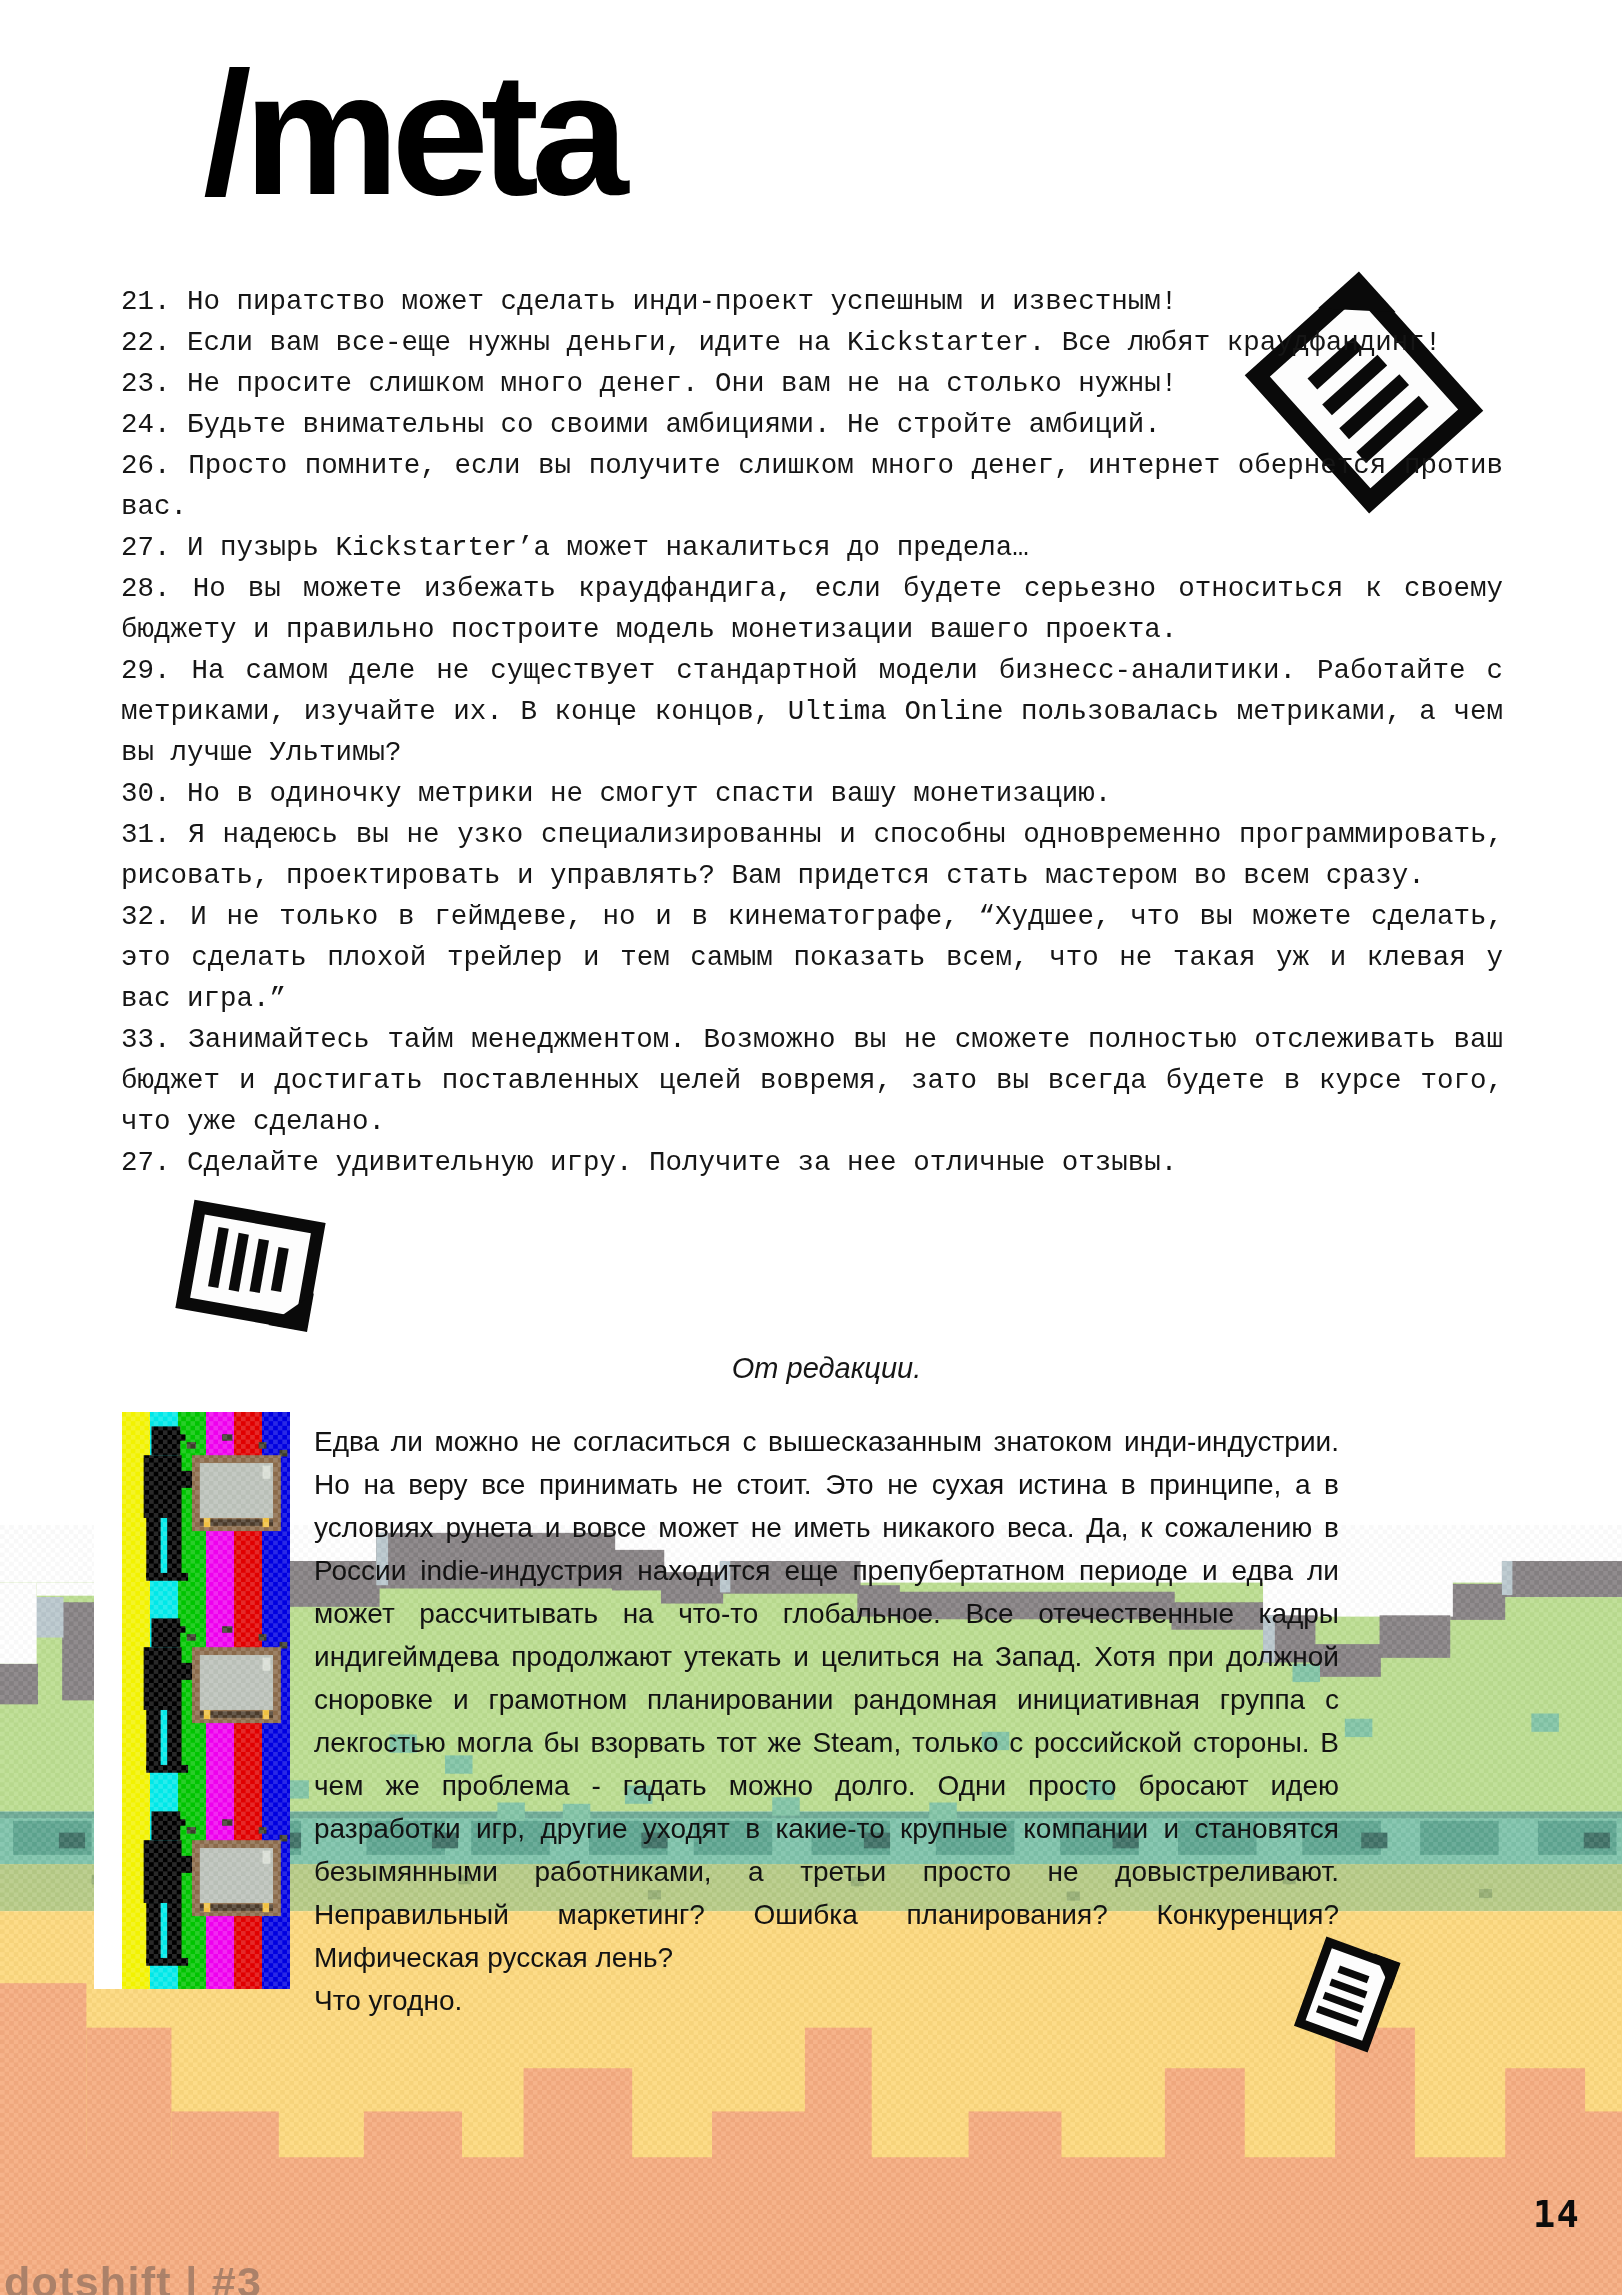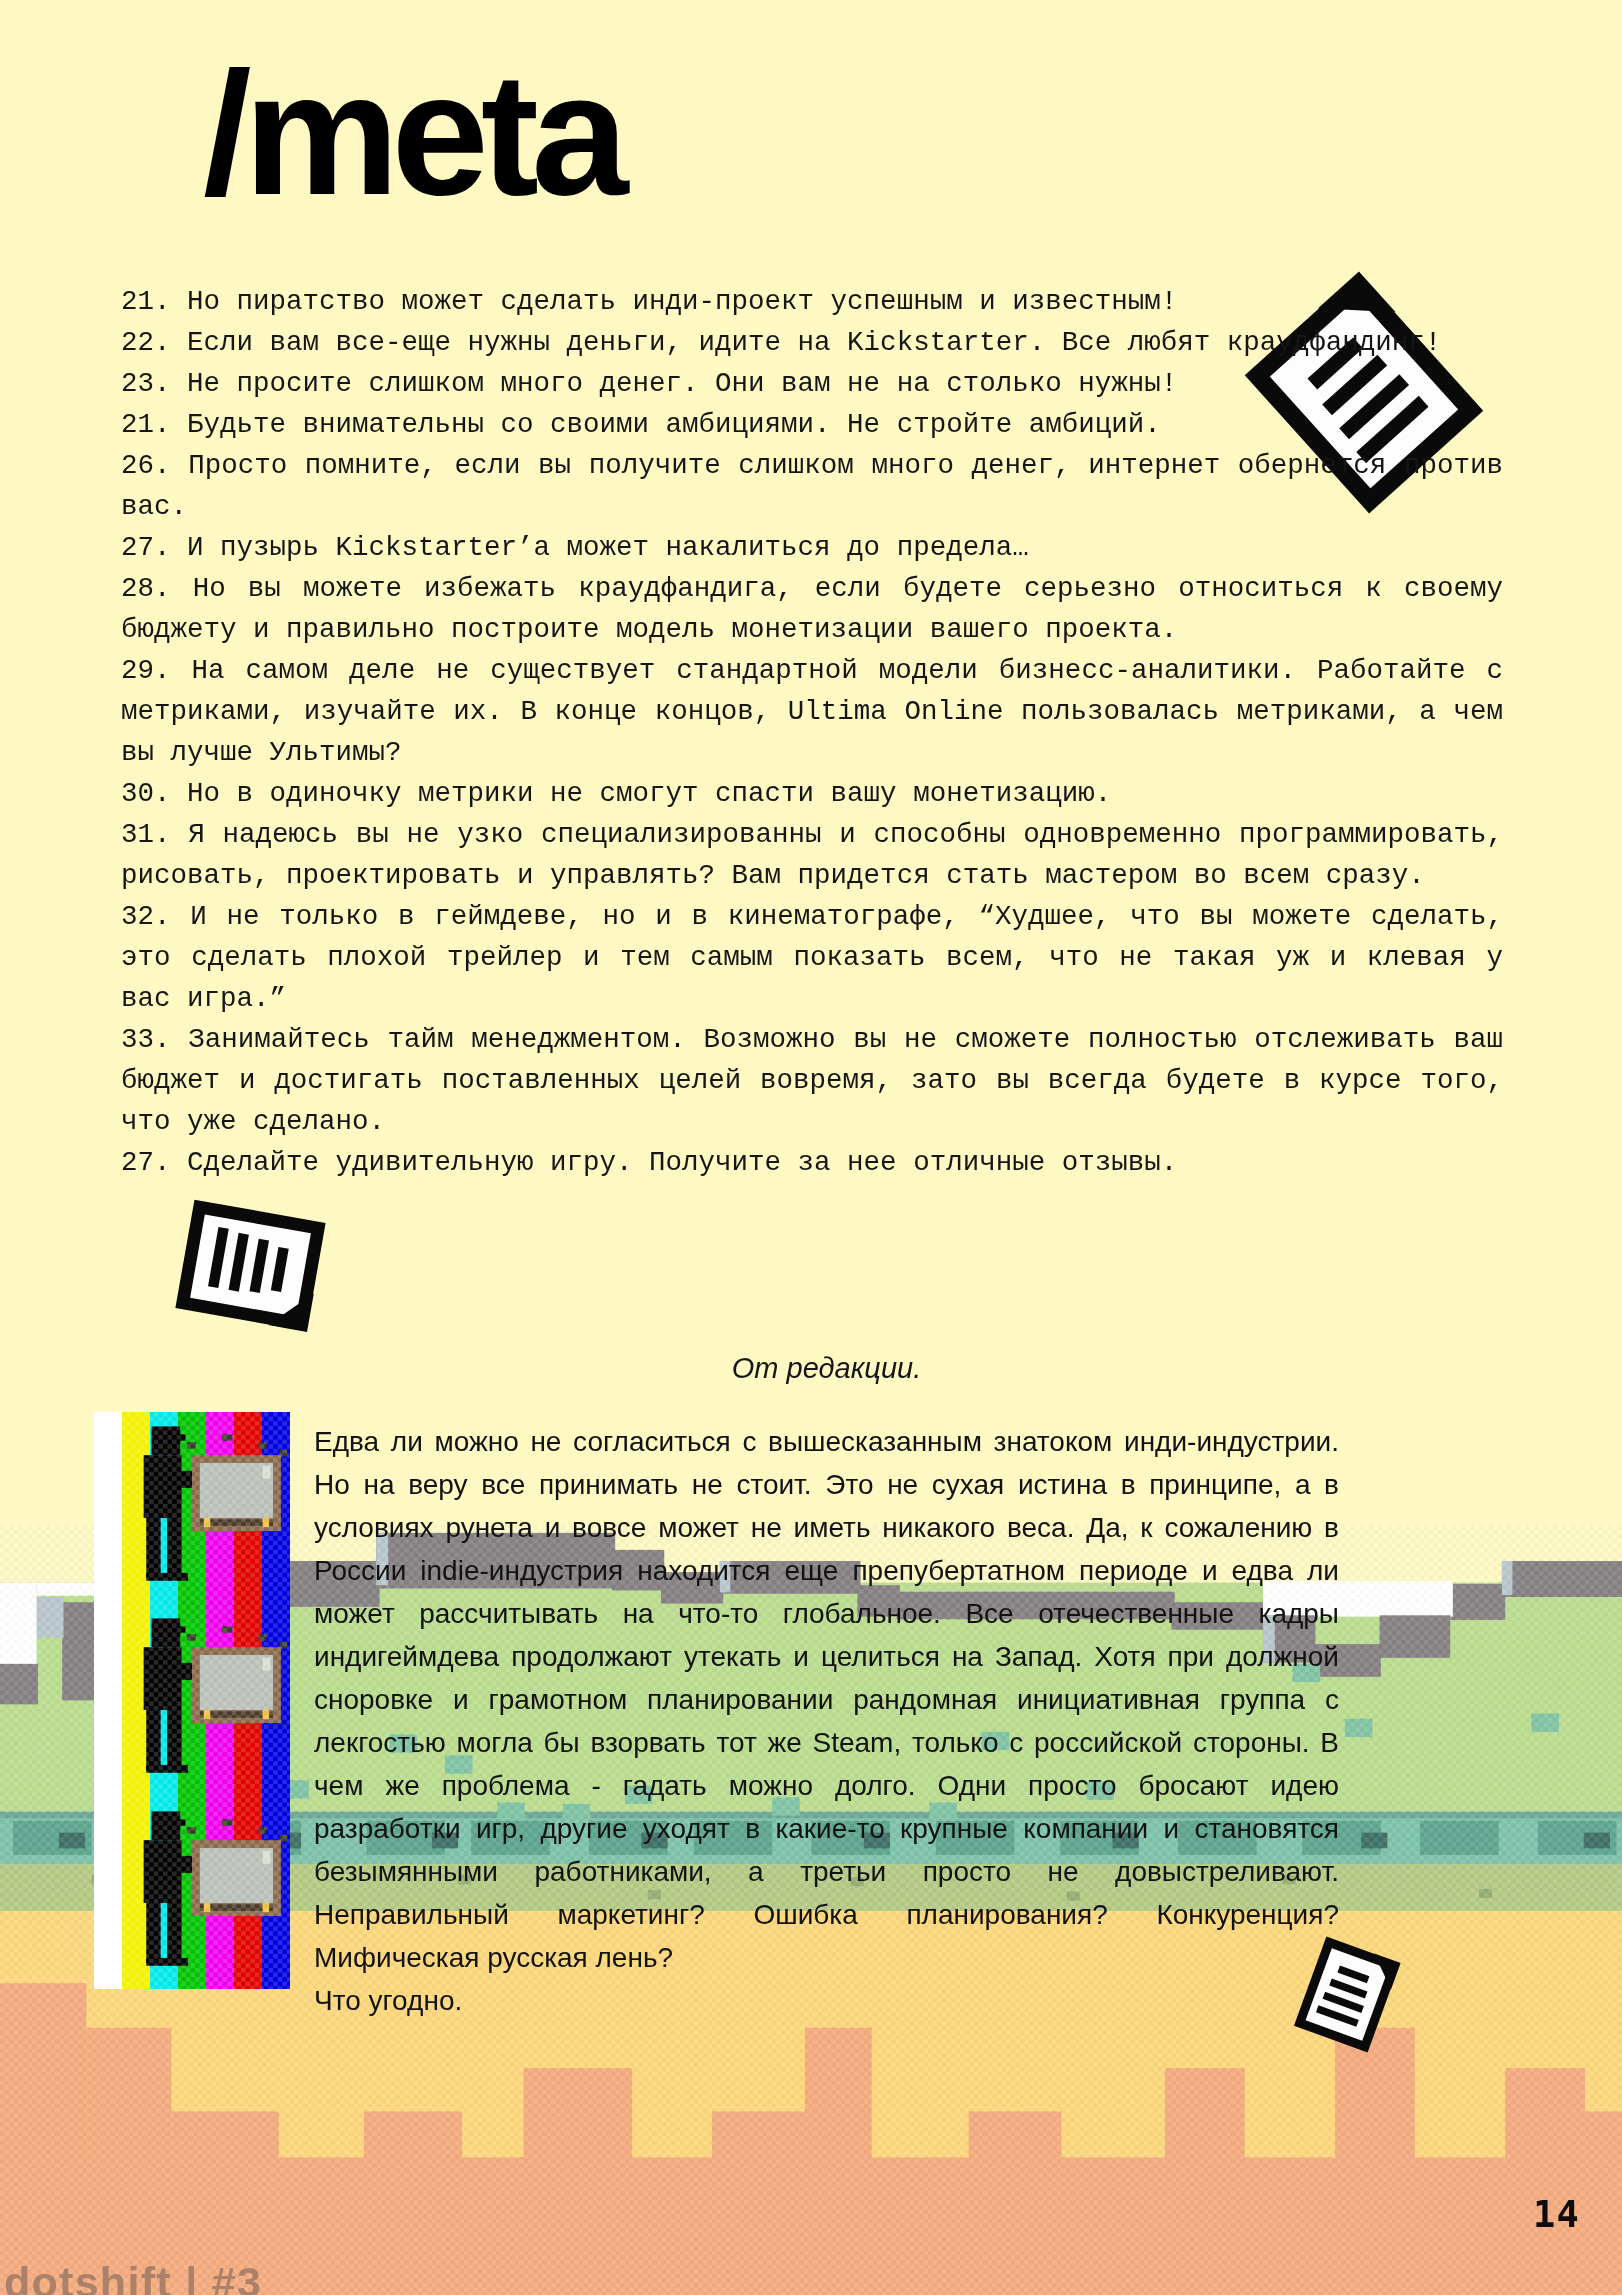--- a/index.html
+++ b/index.html
@@ -1,17 +1,17 @@
 <!DOCTYPE html>
 <html lang="ru" style="font-size:10.5px"><head>
 <meta charset="utf-8">
 <style>
   html,body{margin:0;padding:0;background:#9a9a9a;}
   .page{
-    position:relative;width:1623px;height:2295px;background:#fef9c3;
+    position:relative;width:1623px;height:2295px;background:#ffffff;
     overflow:hidden;margin:0 auto;
     font-family:"Liberation Sans",sans-serif;color:#111;
   }
   
   .title{
     position:absolute;left:203px;top:19.6px;z-index:4;
     font-size:175px;font-weight:bold;letter-spacing:-7.9px;line-height:1.3;
     color:#000;
   }
   
@@ -197,21 +197,21 @@
         <rect x="2300" y="830" width="122" height="140"></rect>
         <rect x="2422" y="896" width="58" height="74"></rect>
       </g>
     </svg>
   </div>
 
   <div class="tips">
       <p>21. Но пиратство может сделать инди-проект успешным и известным!</p>
       <p>22. Если вам все-еще нужны деньги, идите на Kickstarter. Все любят краудфандинг!</p>
       <p>23. Не просите слишком много денег. Они вам не на столько нужны!</p>
-      <p>21. Будьте внимательны со своими амбициями. Не стройте амбиций.</p>
+      <p>24. Будьте внимательны со своими амбициями. Не стройте амбиций.</p>
       <p>26. Просто помните, если вы получите слишком много денег, интернет обернется против вас.</p>
       <p>27. И пузырь Kickstarter’а может накалиться до предела…</p>
       <p>28. Но вы можете избежать краудфандига, если будете серьезно относиться к своему бюджету и правильно построите модель монетизации вашего проекта.</p>
       <p>29. На самом деле не существует стандартной модели бизнесс-аналитики. Работайте с метриками, изучайте их. В конце концов, Ultima Online пользовалась метриками, а чем вы лучше Ультимы?</p>
       <p>30. Но в одиночку метрики не смогут спасти вашу монетизацию.</p>
       <p>31. Я надеюсь вы не узко специализированны и способны одновременно программировать, рисовать, проектировать и управлять? Вам придется стать мастером во всем сразу.</p>
       <p>32. И не только в геймдеве, но и в кинематографе, “Худшее, что вы можете сделать, это сделать плохой трейлер и тем самым показать всем, что не такая уж и клевая у вас игра.”</p>
       <p>33. Занимайтесь тайм менеджментом. Возможно вы не сможете полностью отслеживать ваш бюджет и достигать поставленных целей вовремя, зато вы всегда будете в курсе того, что уже сделано.</p>
       <p>27. Сделайте удивительную игру. Получите за нее отличные отзывы.</p>
     </div>

